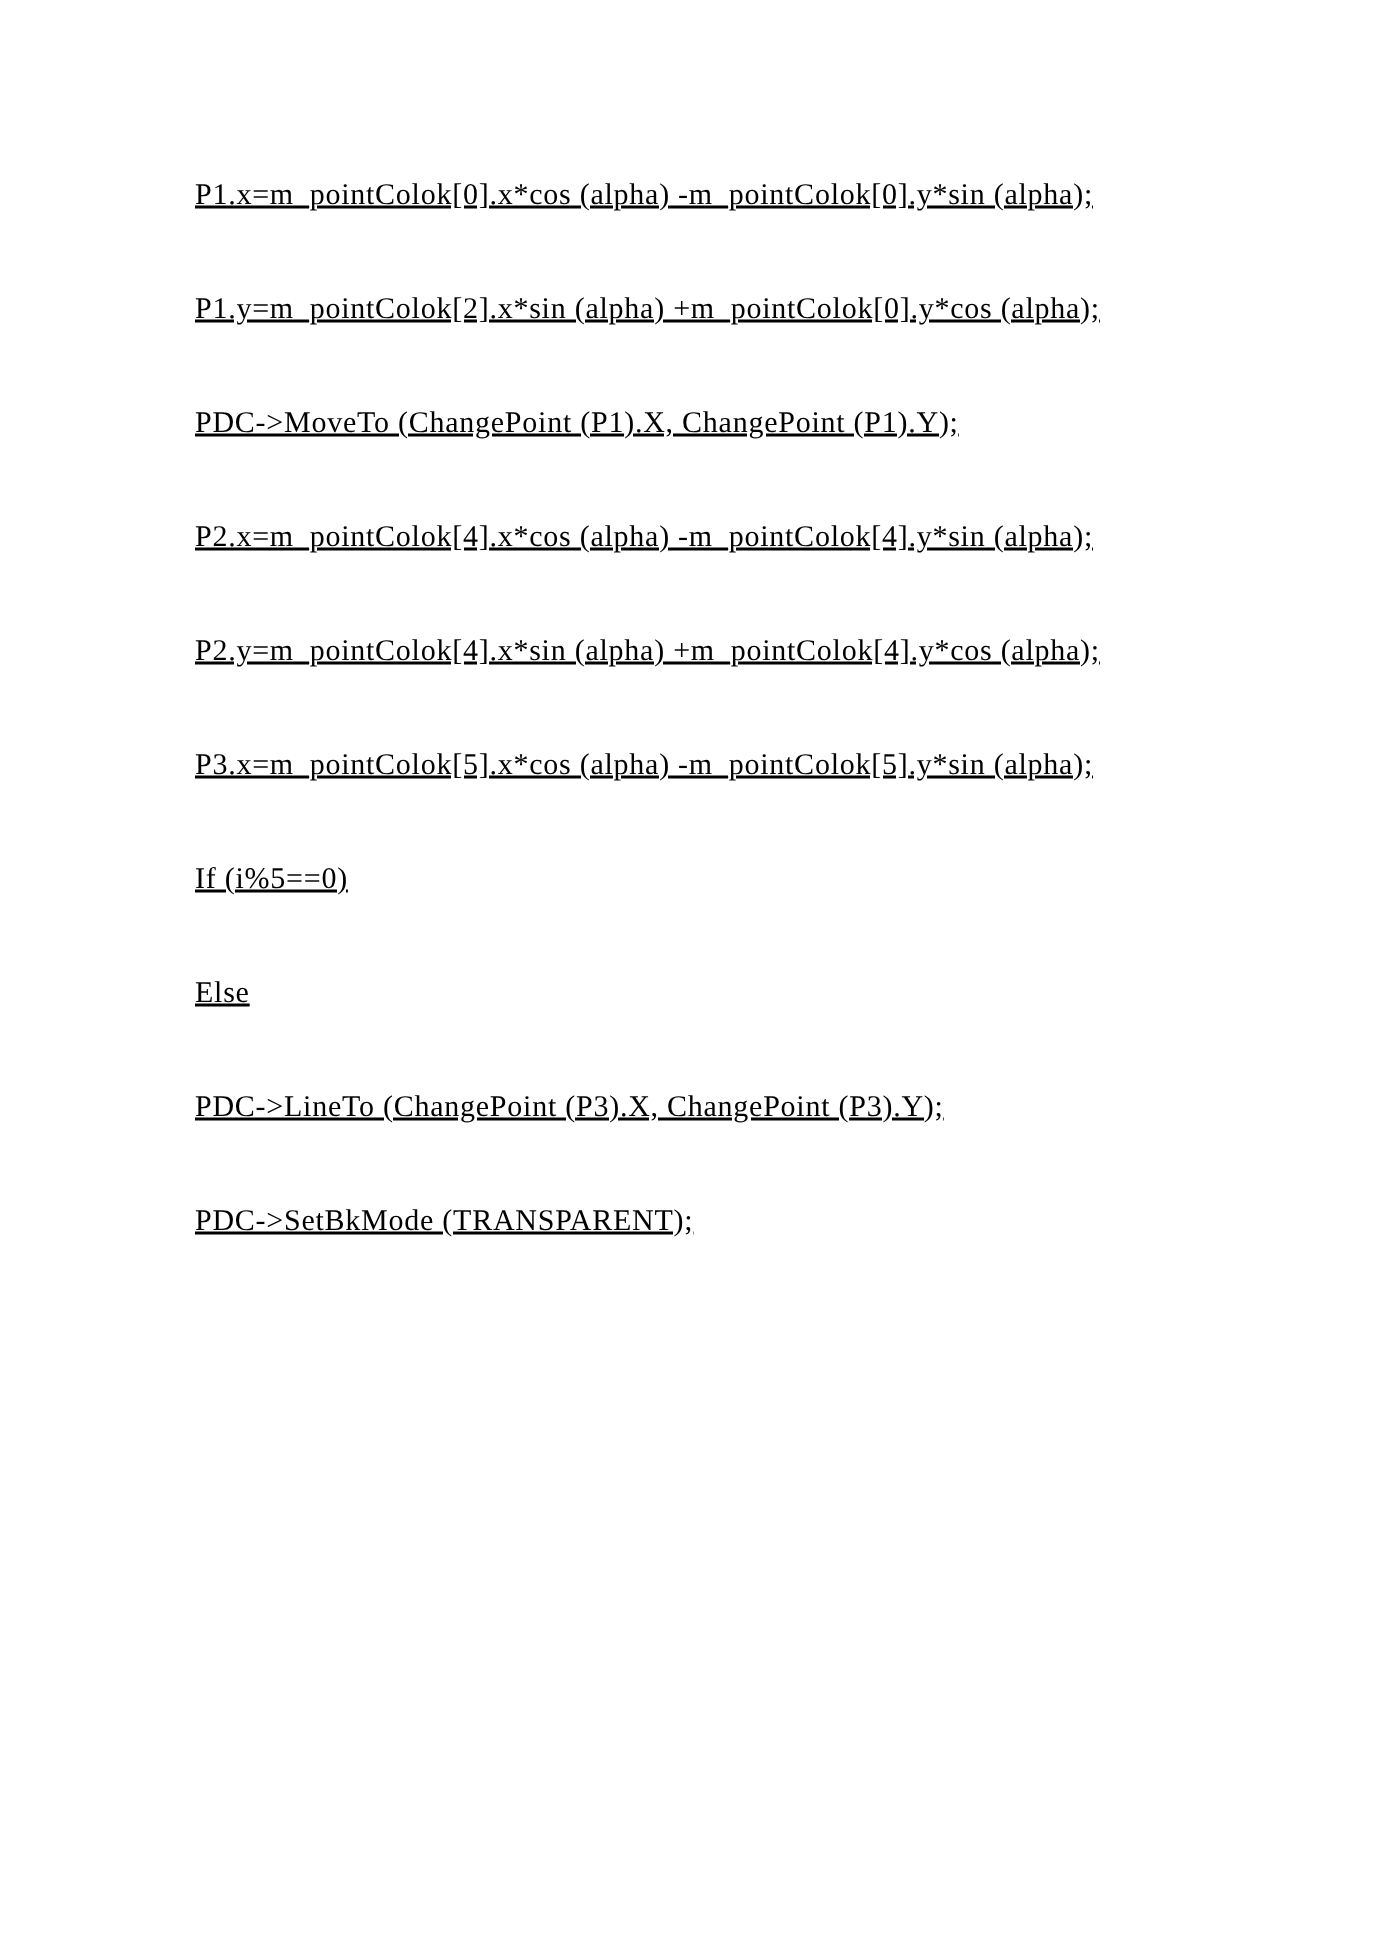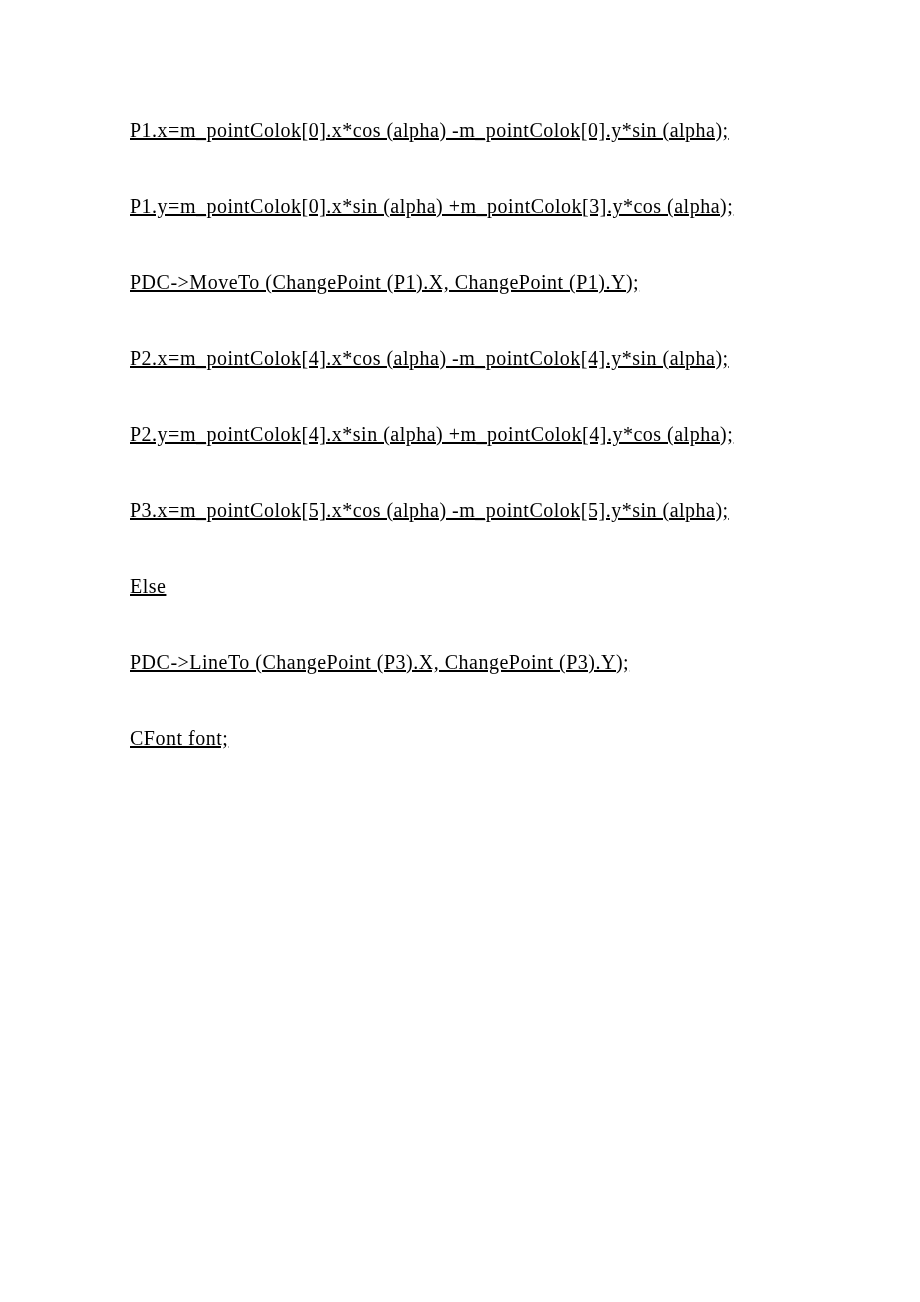--- a/index.html
+++ b/index.html
@@ -22,21 +22,22 @@
     white-space: pre-wrap;
     word-break: break-all;
     letter-spacing: 0.5px;
   }
 </style>
 </head>
 <body>
 
 <div class="page">
   <div class="code-line">P1.x=m_pointColok[0].x*cos (alpha) -m_pointColok[0].y*sin (alpha);</div>
-  <div class="code-line">P1.y=m_pointColok[0].x*sin (alpha) +m_pointColok[3].y*cos (alpha);</div>
+  <div class="code-line">P1.y=m_pointColok[2].x*sin (alpha) +m_pointColok[0].y*cos (alpha);</div>
   <div class="code-line">PDC-&gt;MoveTo (ChangePoint (P1).X, ChangePoint (P1).Y);</div>
   <div class="code-line">P2.x=m_pointColok[4].x*cos (alpha) -m_pointColok[4].y*sin (alpha);</div>
   <div class="code-line">P2.y=m_pointColok[4].x*sin (alpha) +m_pointColok[4].y*cos (alpha);</div>
   <div class="code-line">P3.x=m_pointColok[5].x*cos (alpha) -m_pointColok[5].y*sin (alpha);</div>
+  <div class="code-line">If (i%5==0)</div>
   <div class="code-line">Else</div>
   <div class="code-line">PDC-&gt;LineTo (ChangePoint (P3).X, ChangePoint (P3).Y);</div>
-  <div class="code-line">CFont font;</div>
+  <div class="code-line">PDC-&gt;SetBkMode (TRANSPARENT);</div>
 </div>
 
 </body></html>

